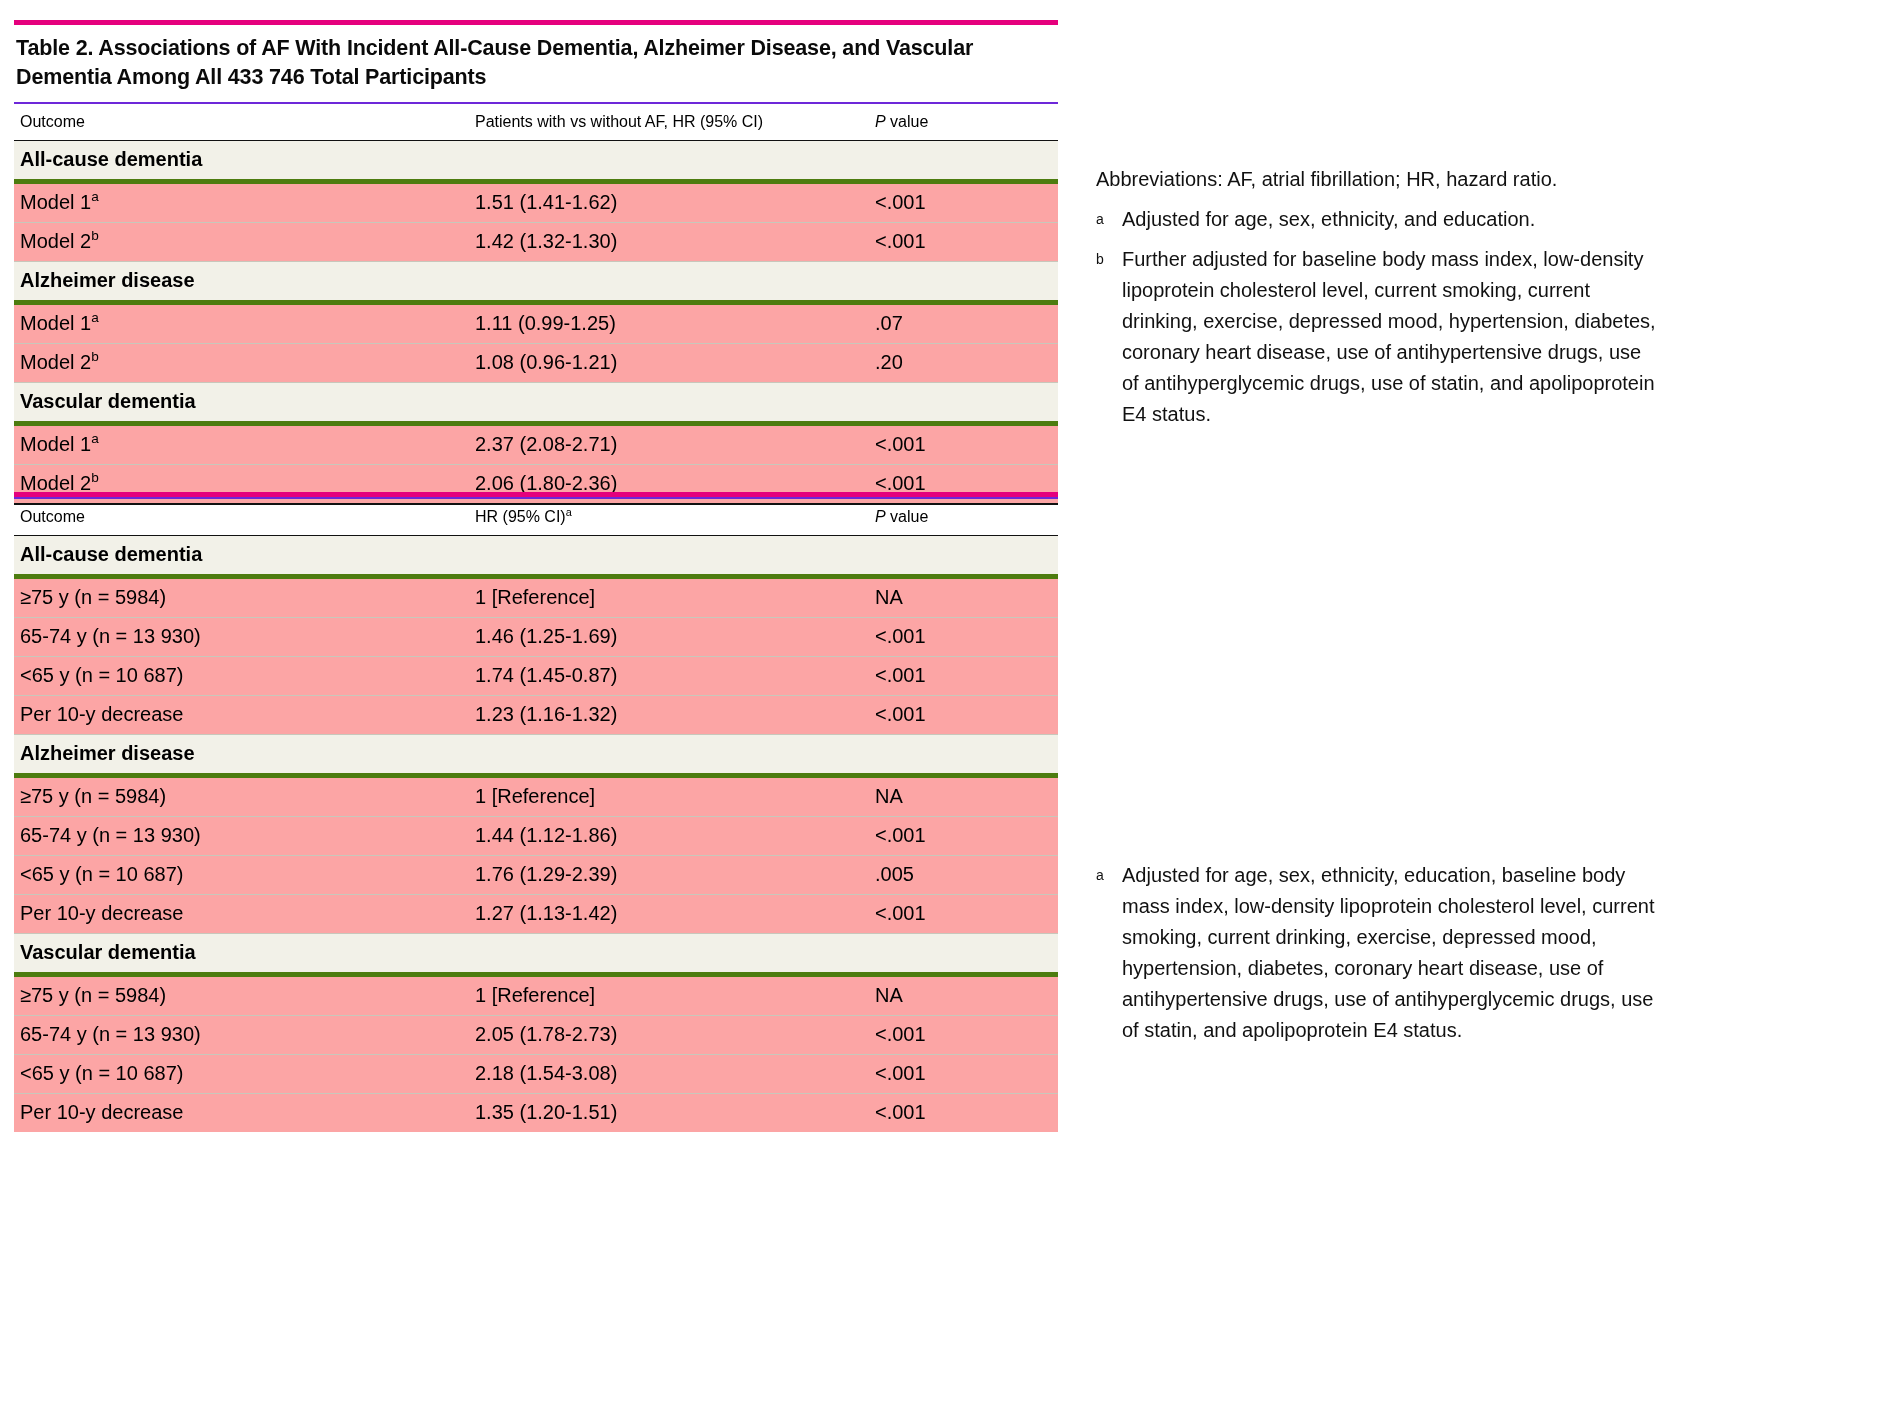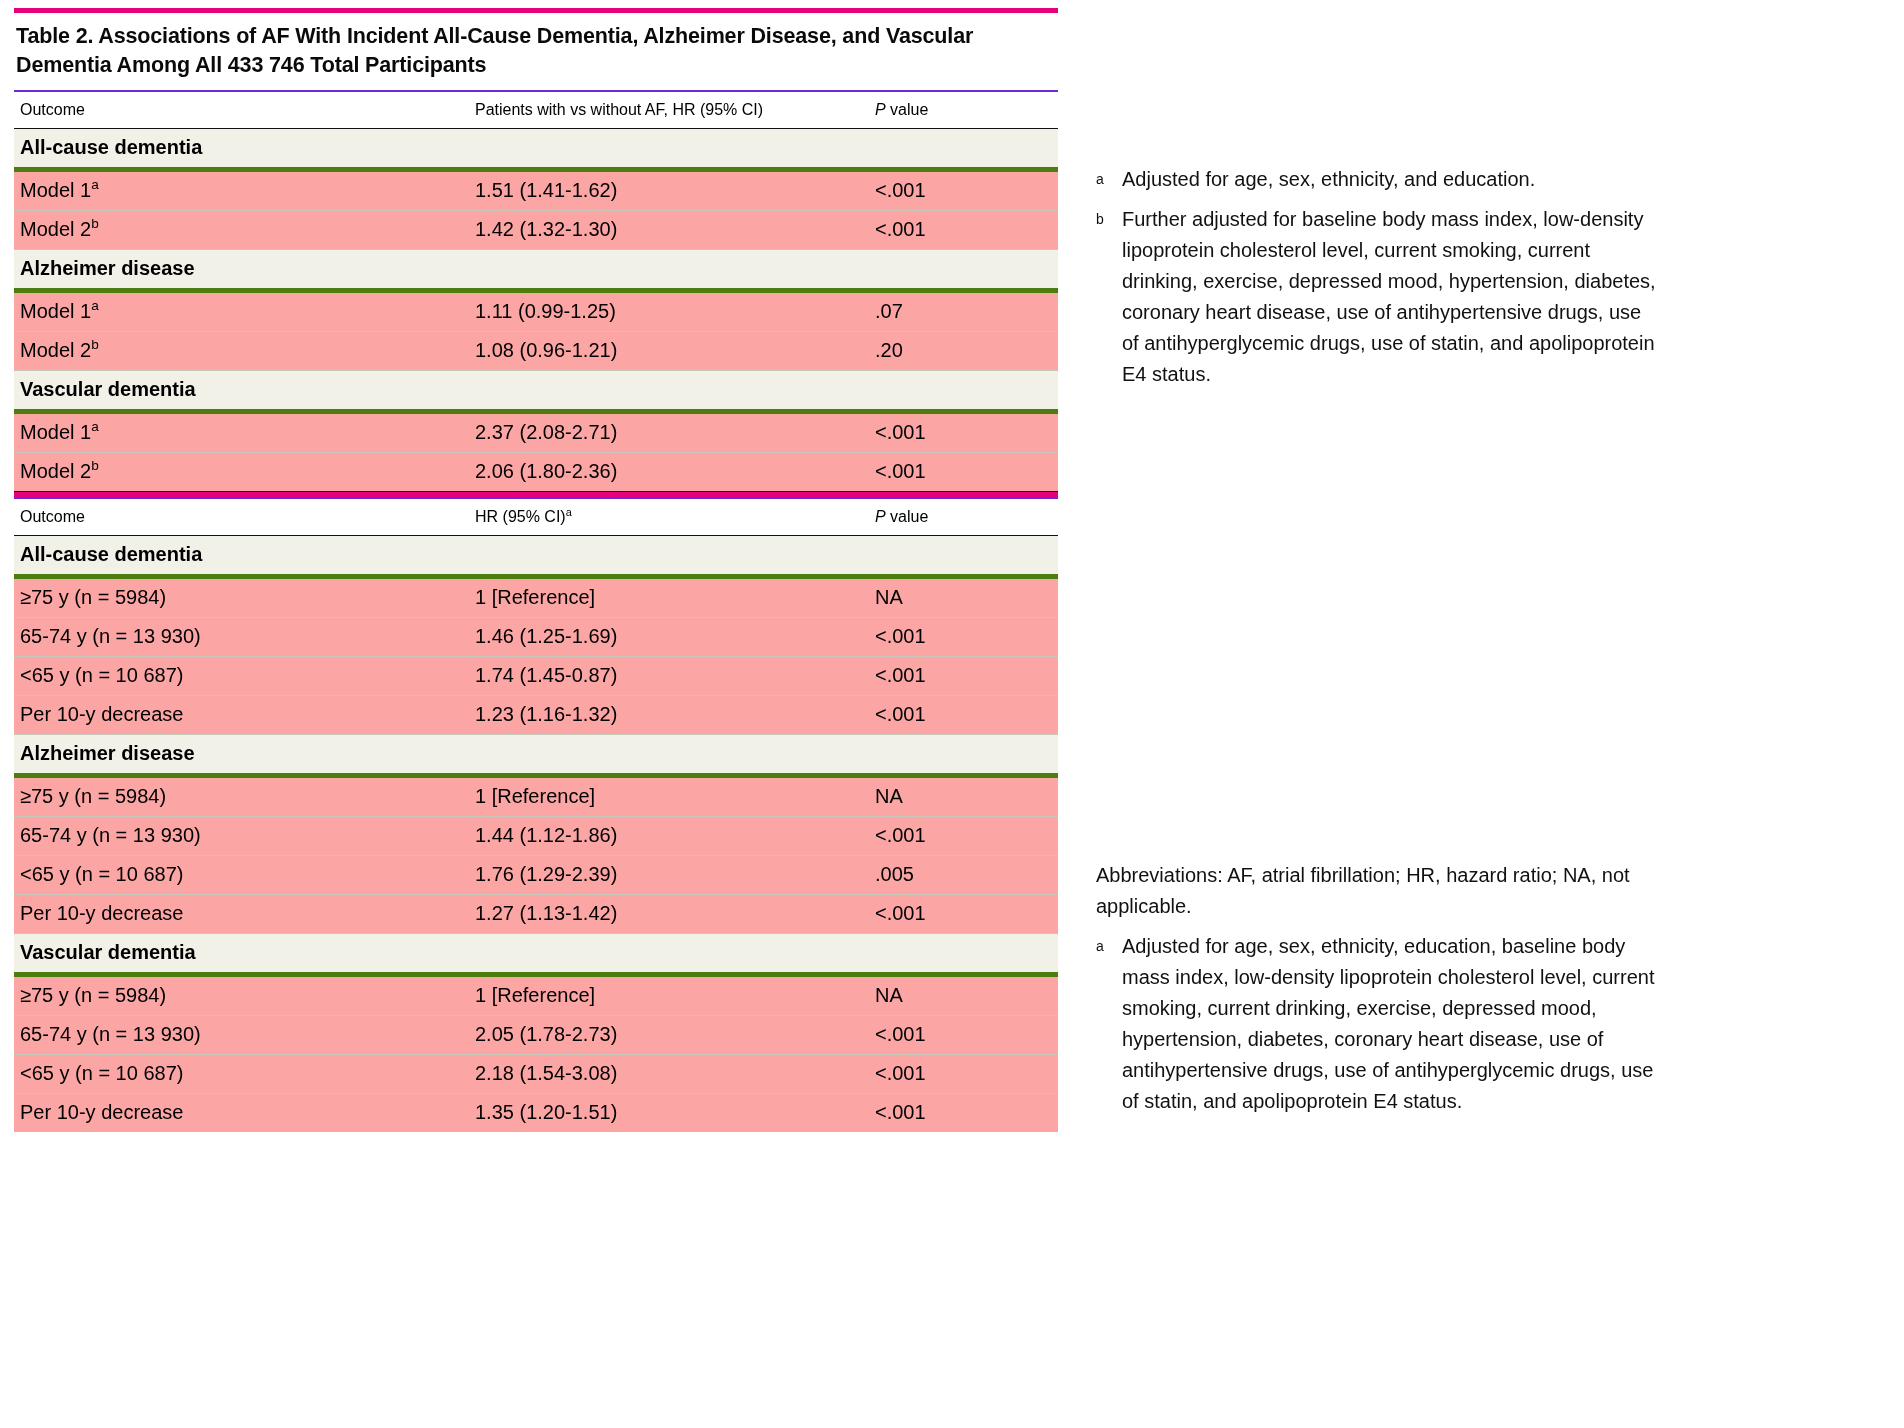--- a/index.html
+++ b/index.html
@@ -21,21 +21,21 @@
     height: 1428px;
     box-sizing: border-box;
   }
 
   
   .table-block {
     position: absolute;
     left: 14px;
     width: 1044px;
   }
-  #table2-block { top: 8px; }
+  #table2-block { top: 20px; }
   #table3-block { top: 492px; }
 
   .top-rule {
     height: 5px;
     background: #e5007d;
     width: 100%;
   }
 
   .table-title {
     font-size: 21.5px;
@@ -177,20 +177,21 @@
         <tr class="data-row final">
           <td class="indent"><span>Model 2</span><sup>b</sup></td>
           <td>2.06 (1.80-2.36)</td>
           <td>&lt;.001</td>
         </tr>
       </tbody>
     </table>
   </div>
 
   <div class="notes" id="notes2">
+    <p class="note-line">Abbreviations: AF, atrial fibrillation; HR, hazard ratio.</p>
     <p class="note-item">
       <span class="marker">a</span>
       <span>Adjusted for age, sex, ethnicity, and education.</span>
     </p>
     <p class="note-item">
       <span class="marker">b</span>
       <span>Further adjusted for baseline body mass index, low-density lipoprotein cholesterol level, current smoking, current drinking, exercise, depressed mood, hypertension, diabetes, coronary heart disease, use of antihypertensive drugs, use of antihyperglycemic drugs, use of statin, and apolipoprotein E4 status.</span>
     </p>
   </div>
 
@@ -280,20 +281,19 @@
         <tr class="data-row last">
           <td class="indent">Per 10-y decrease</td>
           <td>1.35 (1.20-1.51)</td>
           <td>&lt;.001</td>
         </tr>
       </tbody>
     </table>
   </div>
 
   <div class="notes" id="notes3">
-    <p class="note-line">Abbreviations: AF, atrial fibrillation; HR, hazard ratio; NA, not applicable.</p>
     <p class="note-item">
       <span class="marker">a</span>
       <span>Adjusted for age, sex, ethnicity, education, baseline body mass index, low-density lipoprotein cholesterol level, current smoking, current drinking, exercise, depressed mood, hypertension, diabetes, coronary heart disease, use of antihypertensive drugs, use of antihyperglycemic drugs, use of statin, and apolipoprotein E4 status.</span>
     </p>
   </div>
 
 </div>
 
 </body></html>

